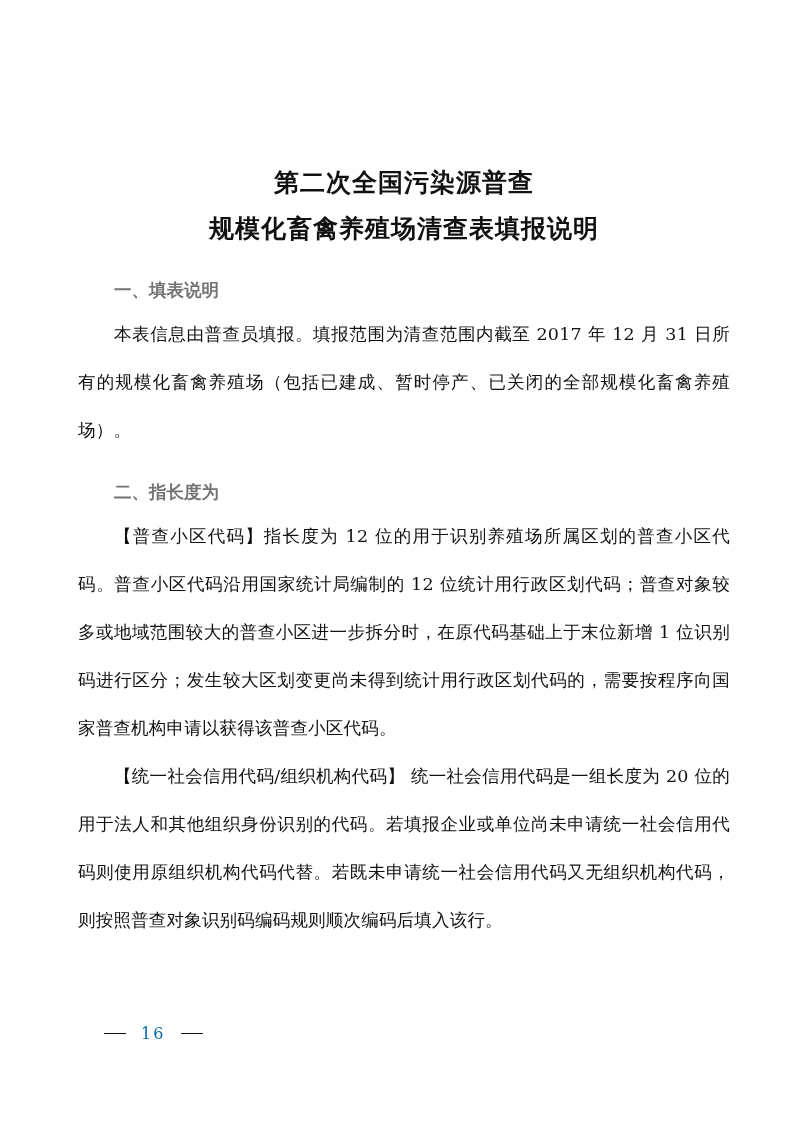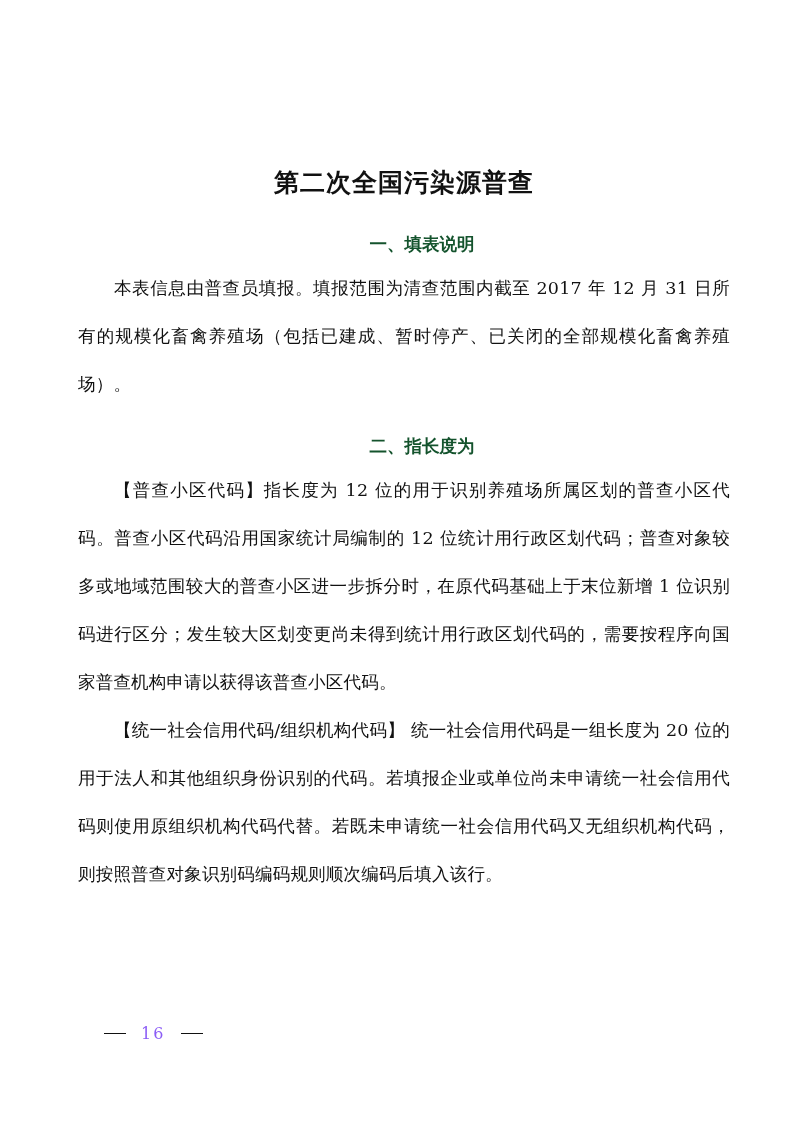--- a/index.html
+++ b/index.html
@@ -34,22 +34,21 @@
   .doc-title .line2 {
     display: block;
   }
   .section-heading {
     font-family: "DejaVu Sans", "Liberation Sans", sans-serif;
     font-weight: bold;
     font-size: 17.5px;
     line-height: 40px;
     text-indent: 36px;
     margin-top: 18px;
-    color: #14532d;
-    text-align: center;
+    color: #737373;
   }
   .para {
     font-size: 17.5px;
     line-height: 48px;
     text-align: justify;
     text-align-last: left;
     text-indent: 36px;
     letter-spacing: 0.2px;
     color: #111;
   }
@@ -58,21 +57,21 @@
   }
   .footer {
     position: absolute;
     left: 0;
     right: 0;
     bottom: 88px;
     text-align: left;
     padding-left: 96px;
     font-size: 16px;
     letter-spacing: 2px;
-    color: #8b5cf6;
+    color: #0369a1;
   }
   .footer .dash {
     display: inline-block;
     width: 22px;
     border-top: 1.6px solid #111;
     vertical-align: middle;
     margin: 0 8px;
   }
   .pagenum {
     display: inline-block;
@@ -80,20 +79,21 @@
     font-size: 16px;
   }
 </style>
 </head>
 <body>
 
 <div class="page">
 
   <div class="doc-title">
     <span>第二次全国污染源普查</span>
+    <span class="line2">规模化畜禽养殖场清查表填报说明</span>
   </div>
 
   <div class="section-heading">一、填表说明</div>
   <div class="para justify-all">本表信息由普查员填报。填报范围为清查范围内截至 2017 年 12 月 31 日所有的规模化畜禽养殖场（包括已建成、暂时停产、已关闭的全部规模化畜禽养殖场）。</div>
 
   <div class="section-heading">二、指长度为</div>
   <div class="para justify-all">【普查小区代码】指长度为 12 位的用于识别养殖场所属区划的普查小区代码。普查小区代码沿用国家统计局编制的 12 位统计用行政区划代码；普查对象较多或地域范围较大的普查小区进一步拆分时，在原代码基础上于末位新增 1 位识别码进行区分；发生较大区划变更尚未得到统计用行政区划代码的，需要按程序向国家普查机构申请以获得该普查小区代码。</div>
   <div class="para justify-all">【统一社会信用代码/组织机构代码】 统一社会信用代码是一组长度为 20 位的用于法人和其他组织身份识别的代码。若填报企业或单位尚未申请统一社会信用代码则使用原组织机构代码代替。若既未申请统一社会信用代码又无组织机构代码，则按照普查对象识别码编码规则顺次编码后填入该行。</div>
 
   <div class="footer">

